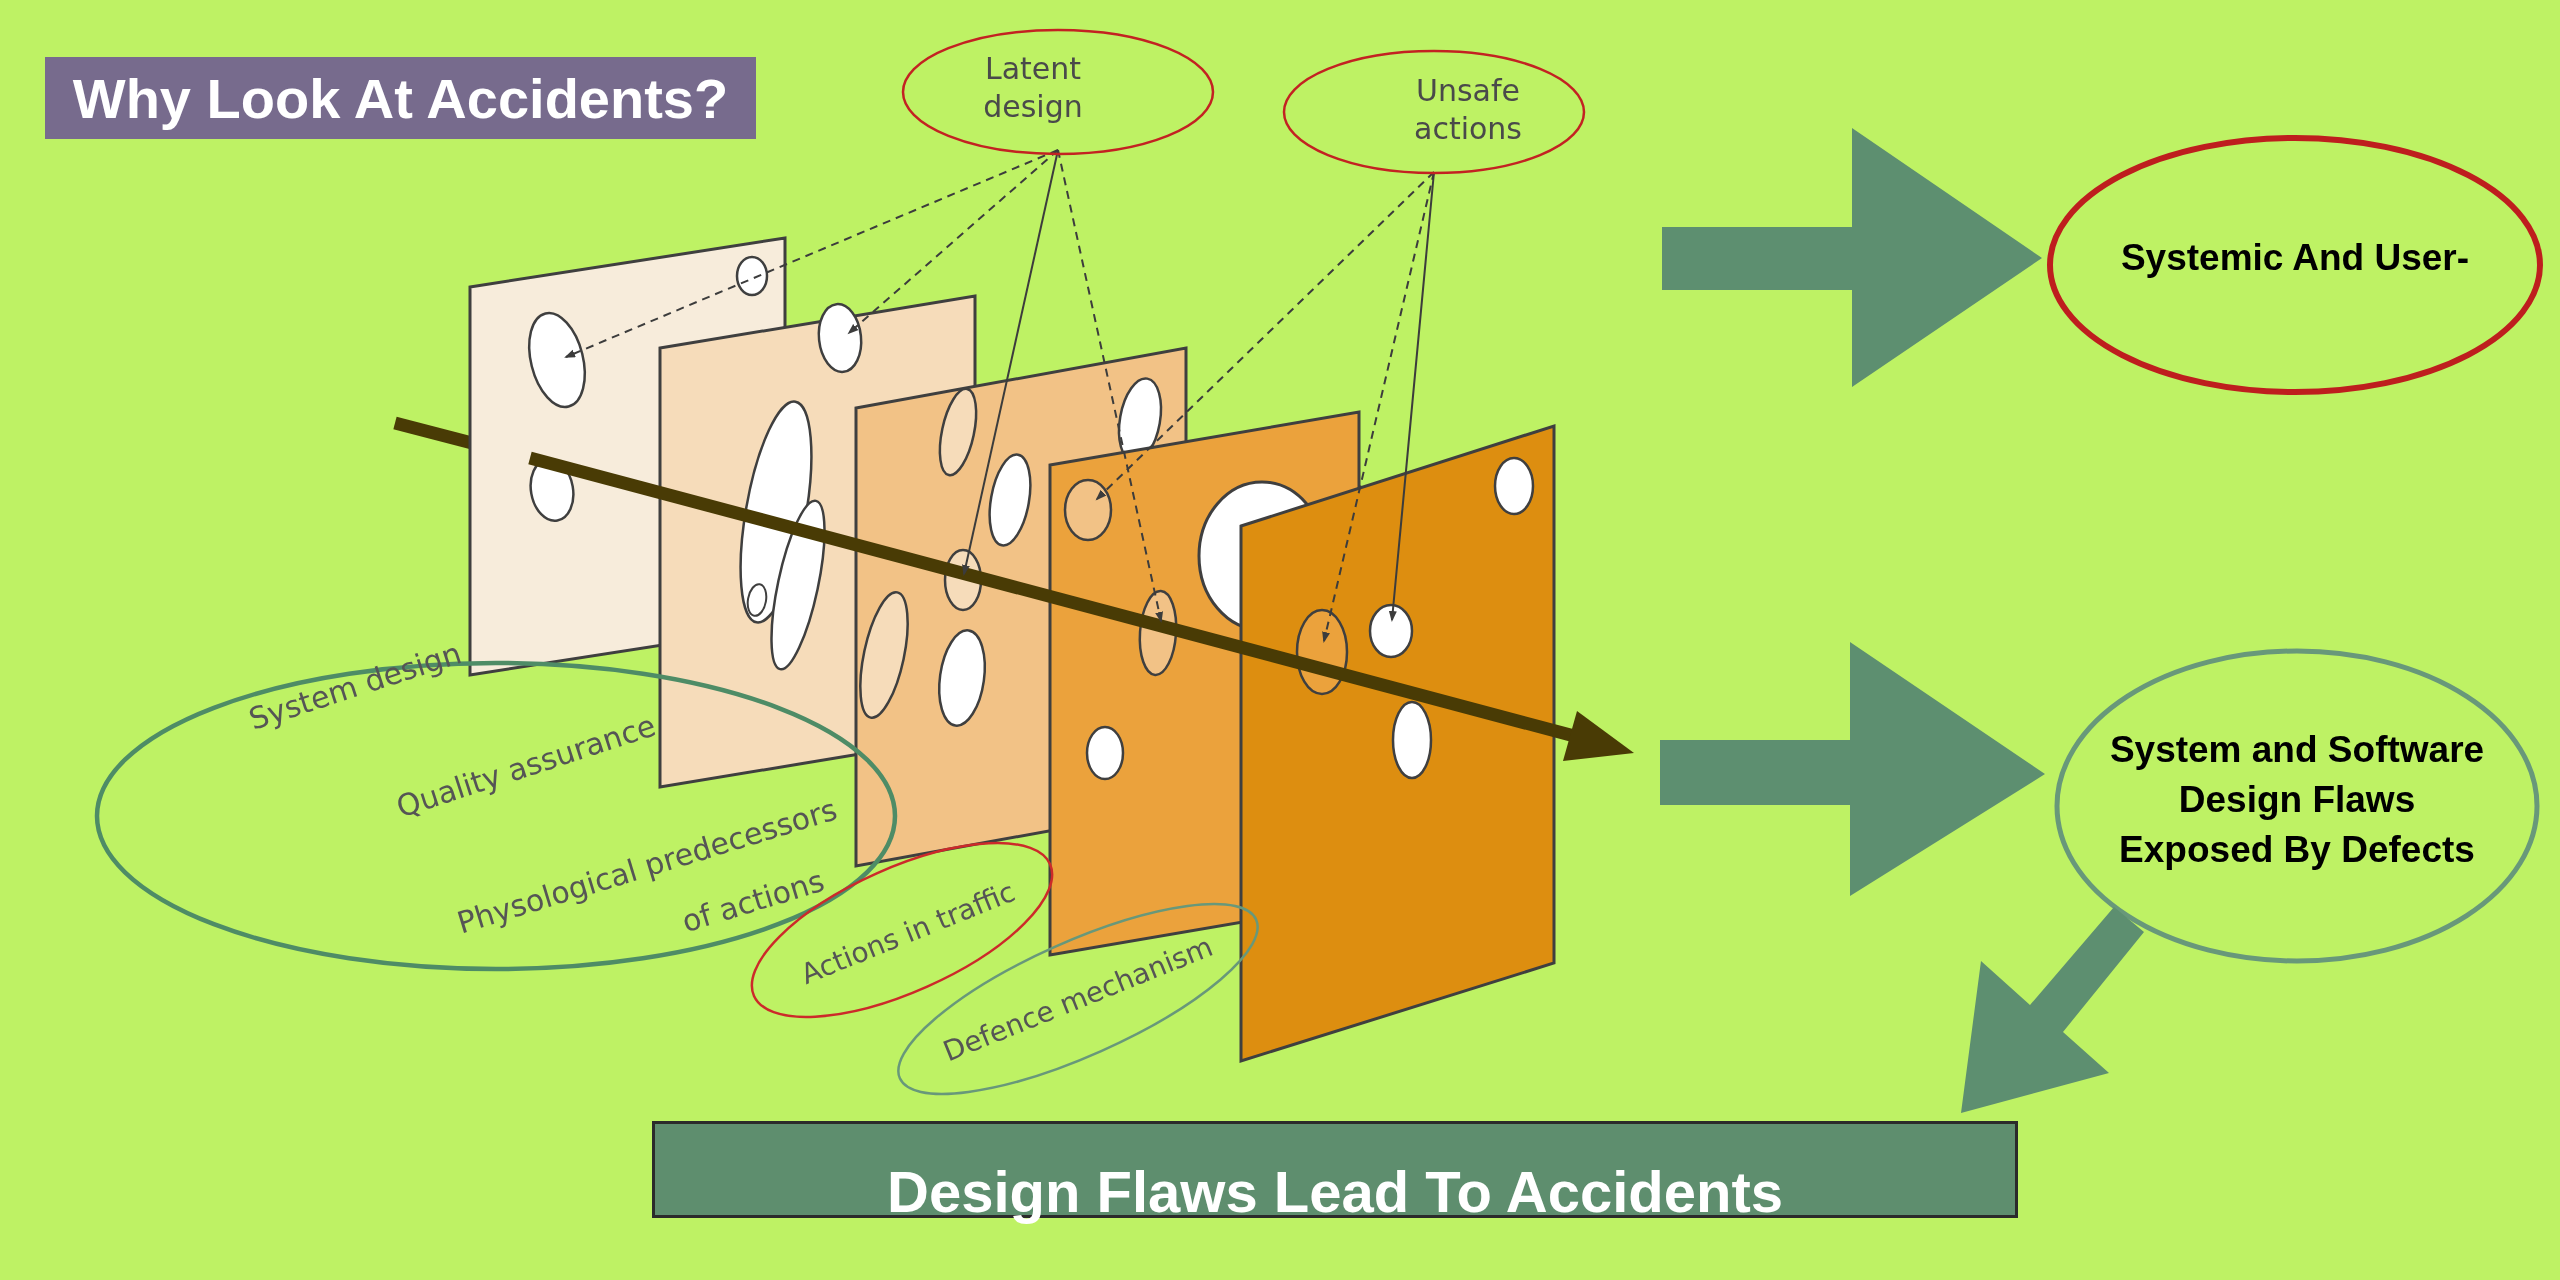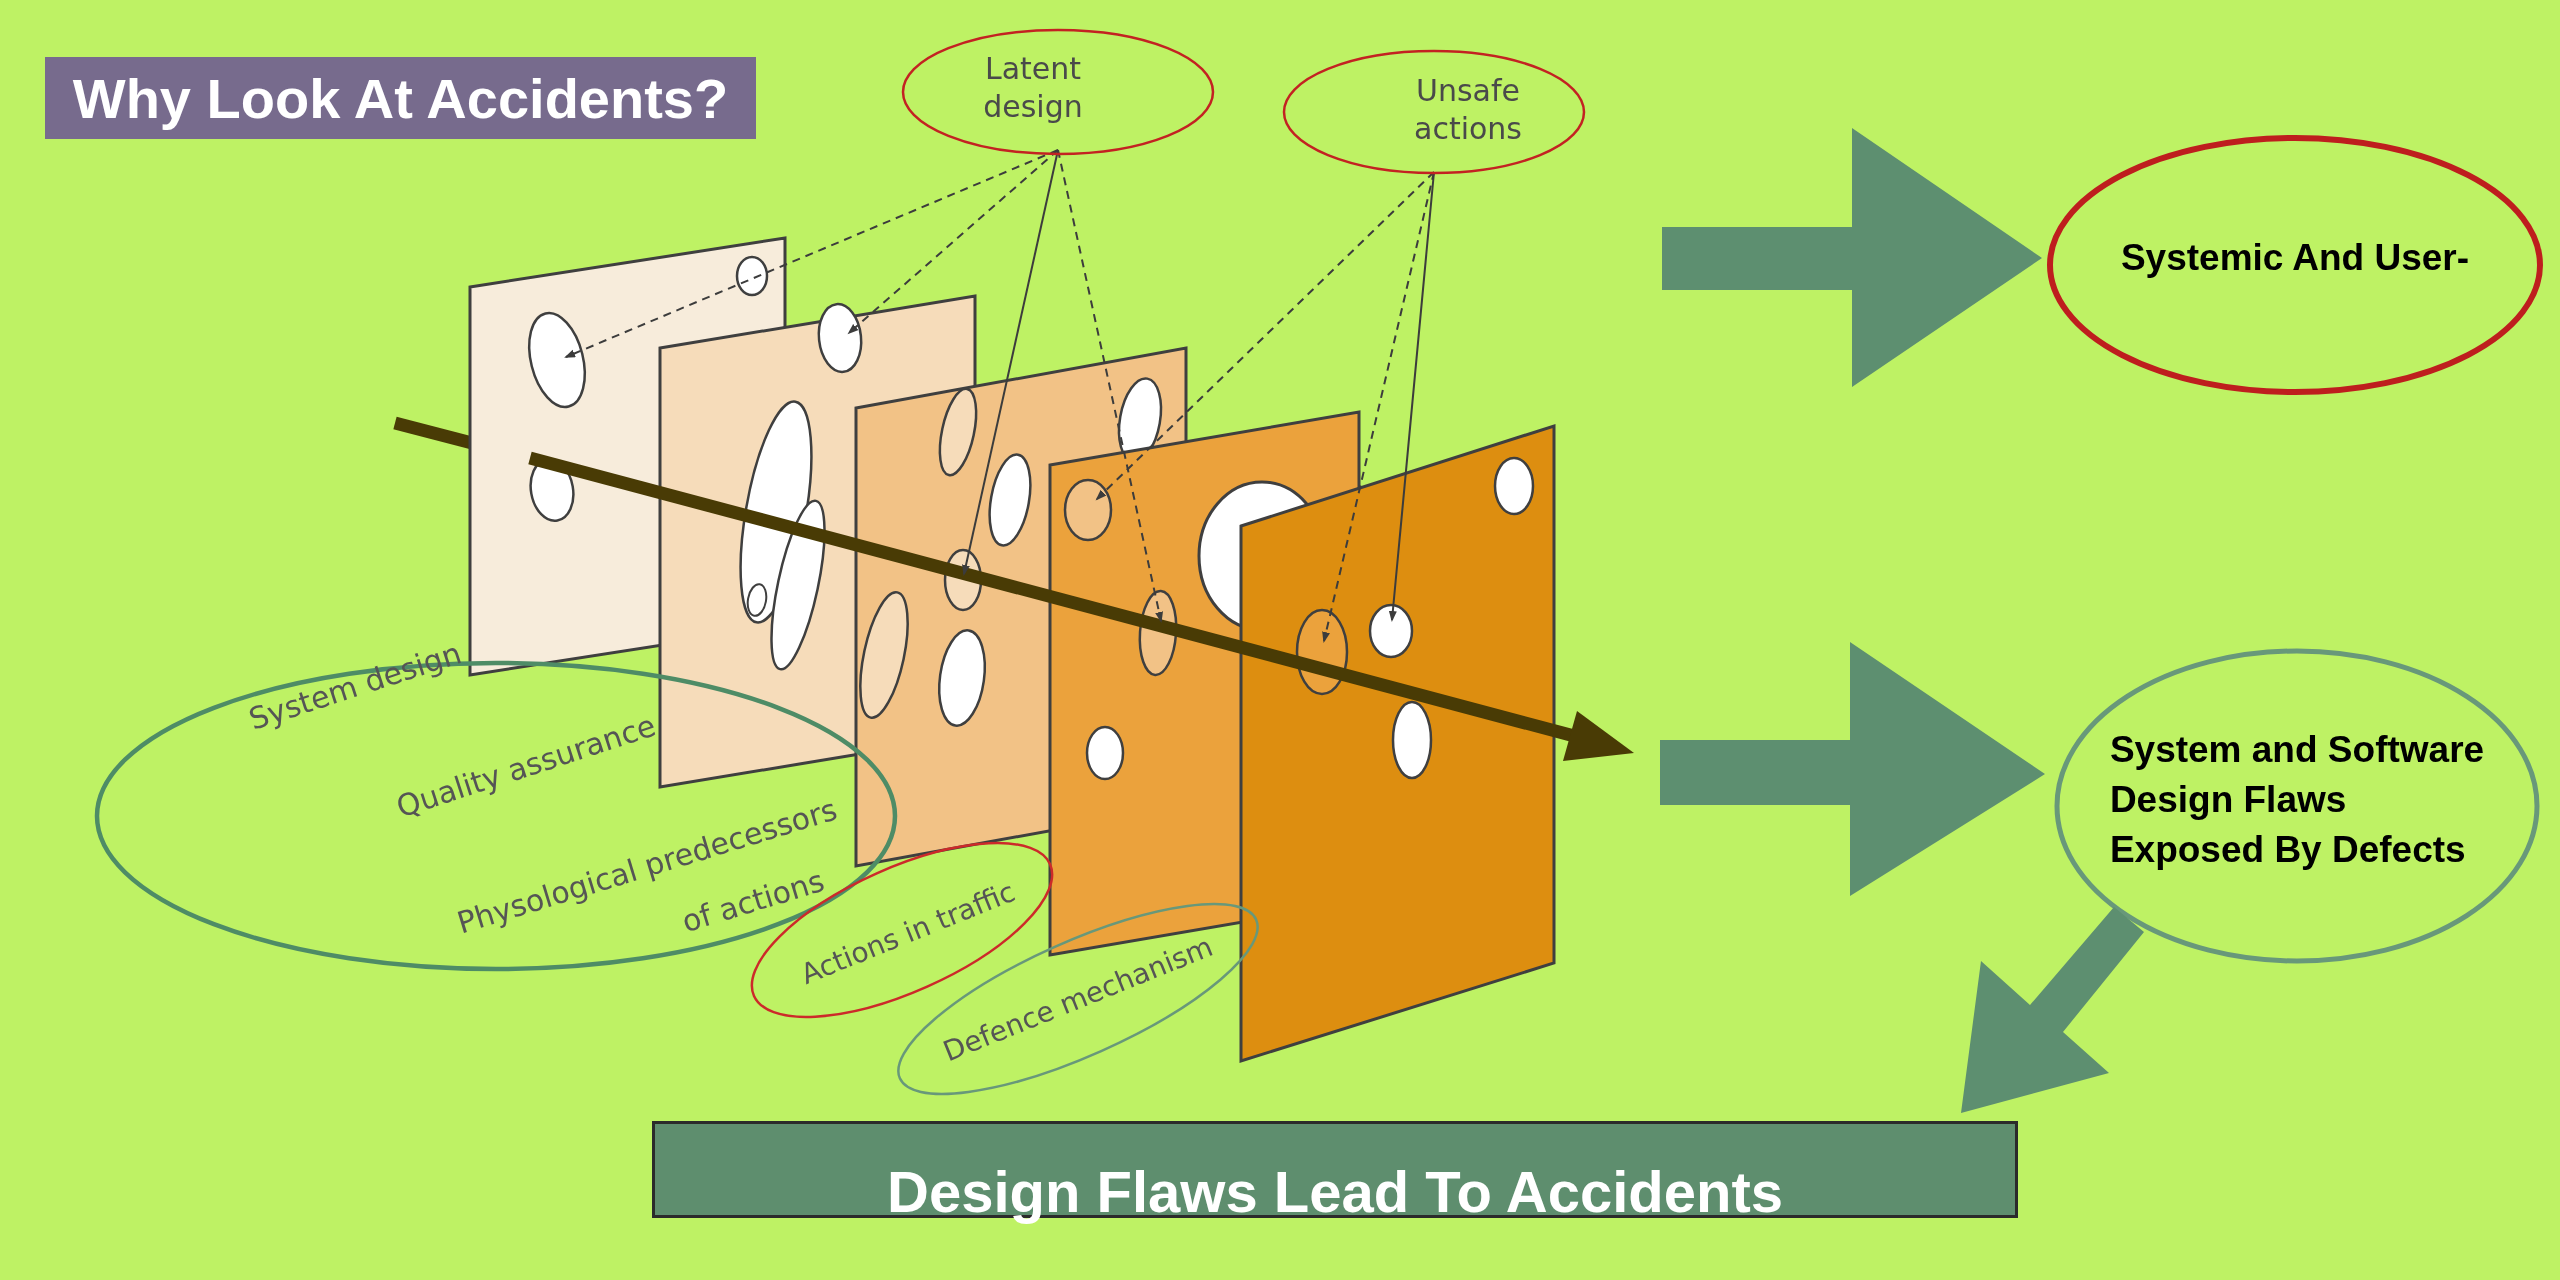--- a/index.html
+++ b/index.html
@@ -27,21 +27,21 @@
   .oval-label{
     position:absolute;transform:translate(-50%,-50%);text-align:center;
     font-family:"DejaVu Sans", sans-serif;color:#4A4A4A;font-size:30px;line-height:38px;
     white-space:nowrap;
   }
   .tilt{
     position:absolute;transform:translate(-50%,-50%) rotate(var(--r,0deg));
     font-family:"DejaVu Sans", sans-serif;color:#555555;font-size:30px;white-space:nowrap;
   }
   .outcome-label{
-    position:absolute;transform:translate(-50%,-50%);text-align:left;
+    position:absolute;transform:translate(-50%,-50%);text-align:center;
     color:#000000;font-size:37px;font-weight:bold;line-height:50px;white-space:nowrap;
   }
 </style>
 </head>
 <body>
 
 <div class="stage">
 
   <svg width="2560" height="1280" viewBox="0 0 2560 1280">
     <defs>

